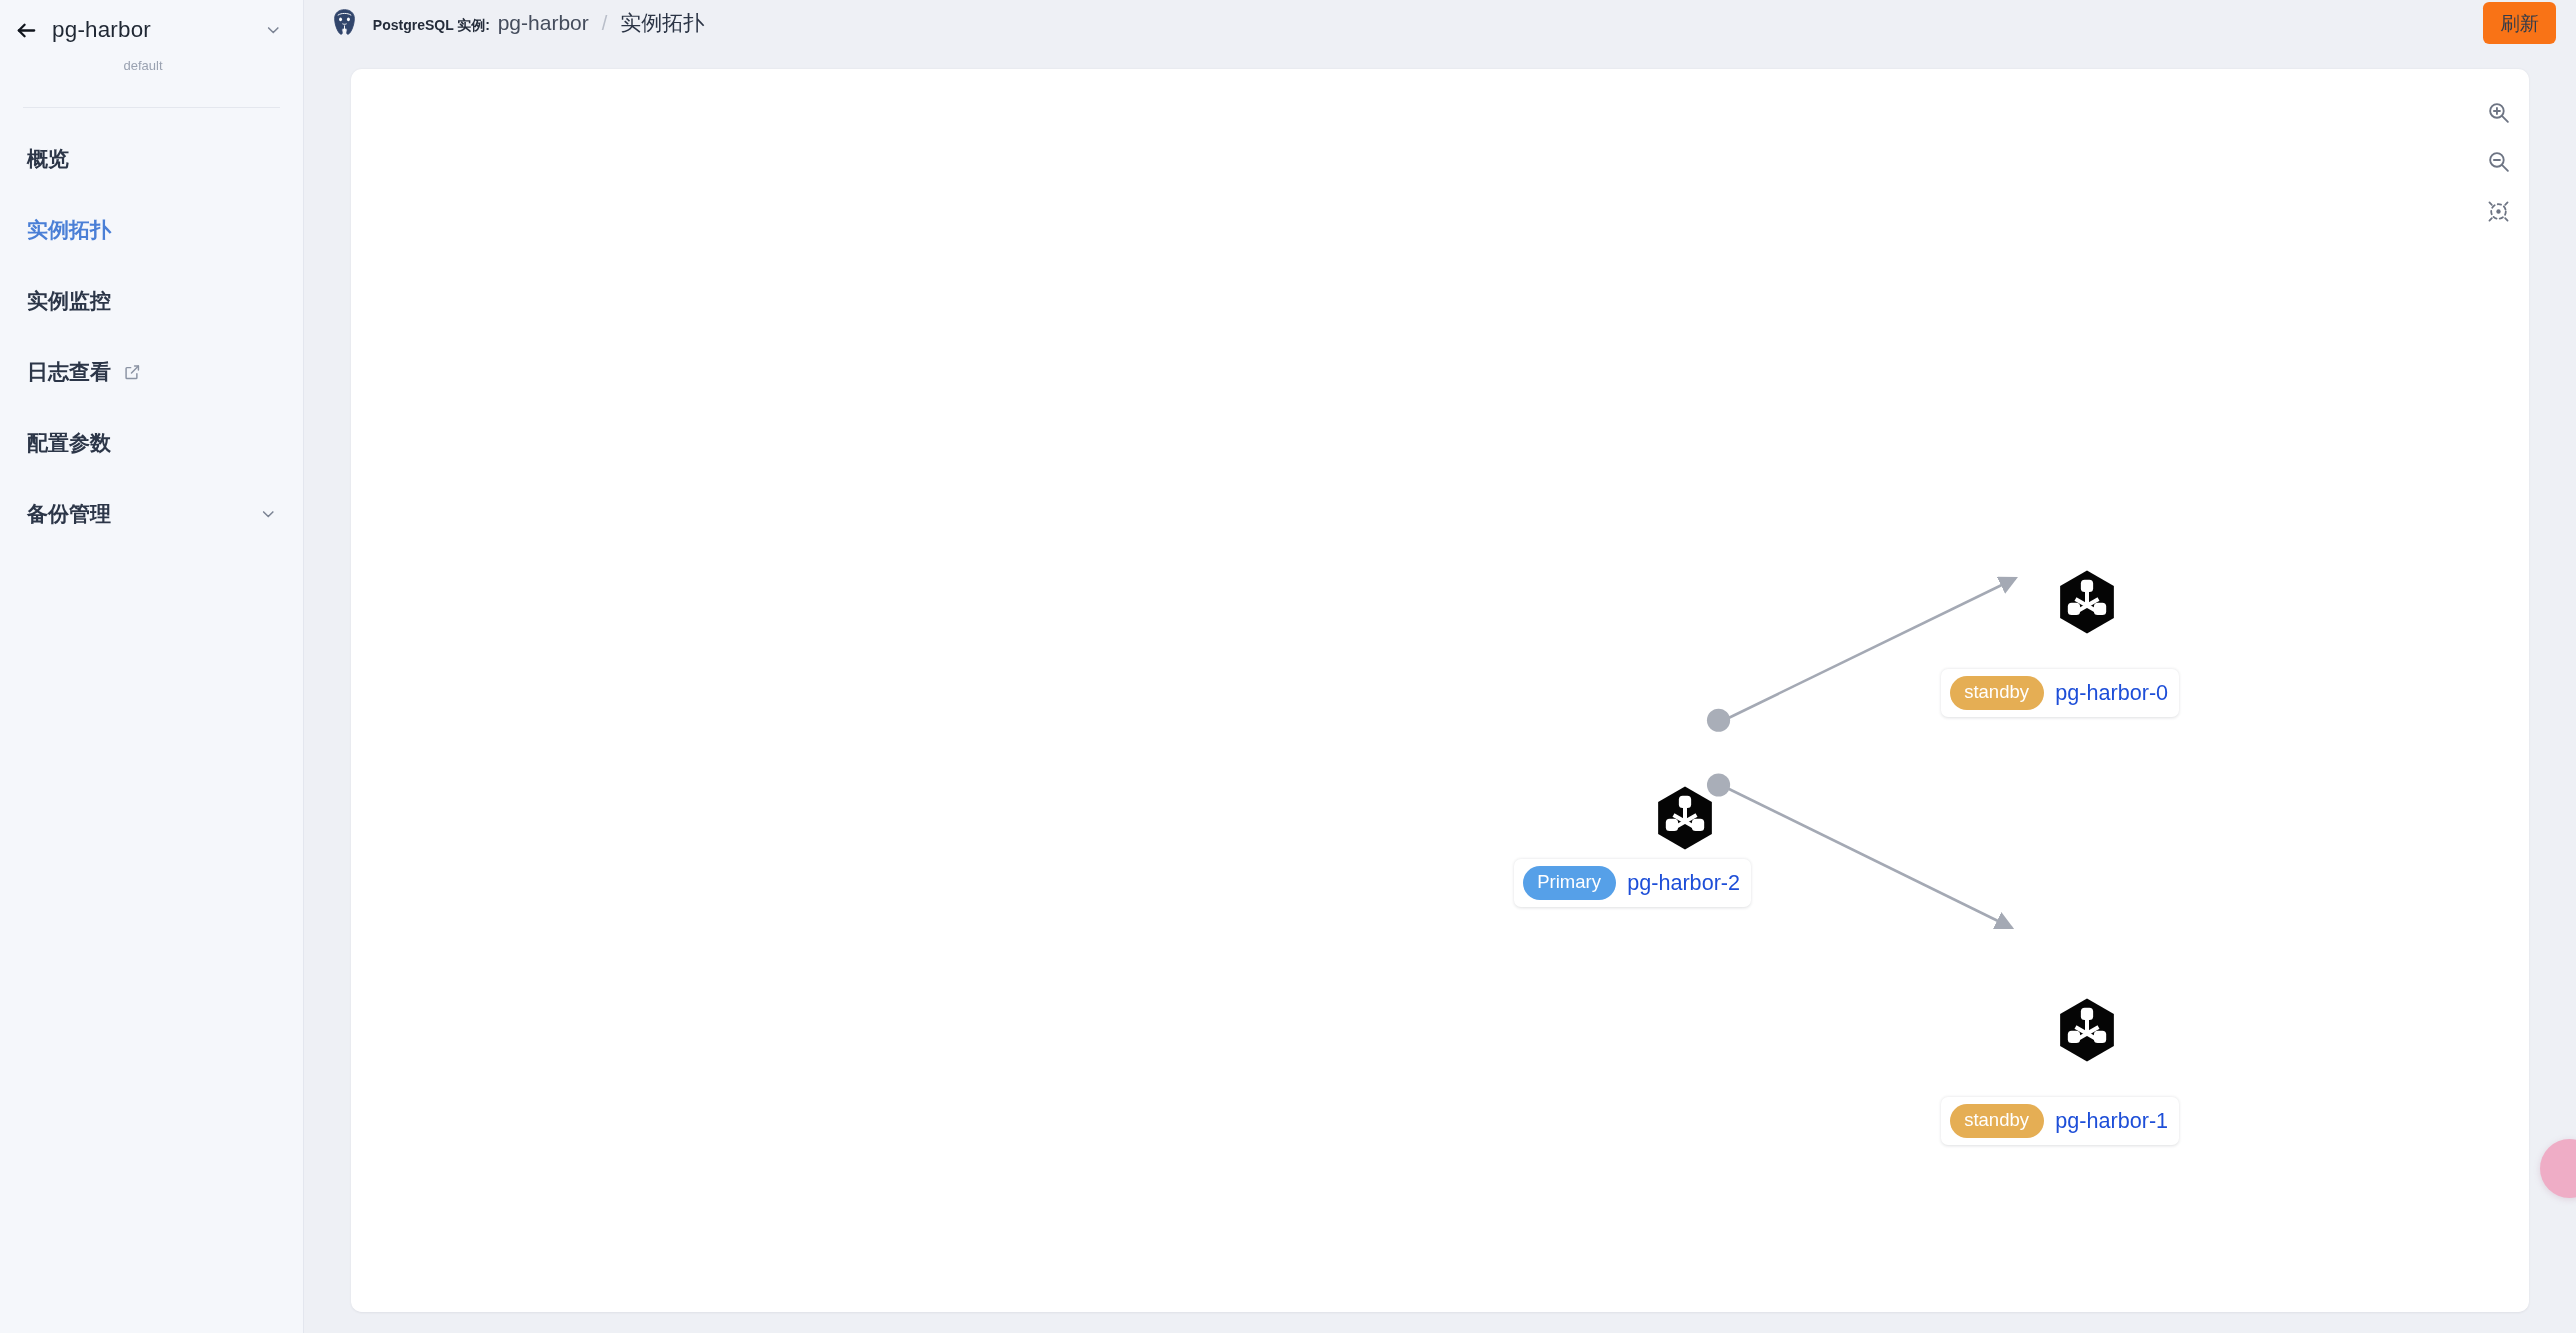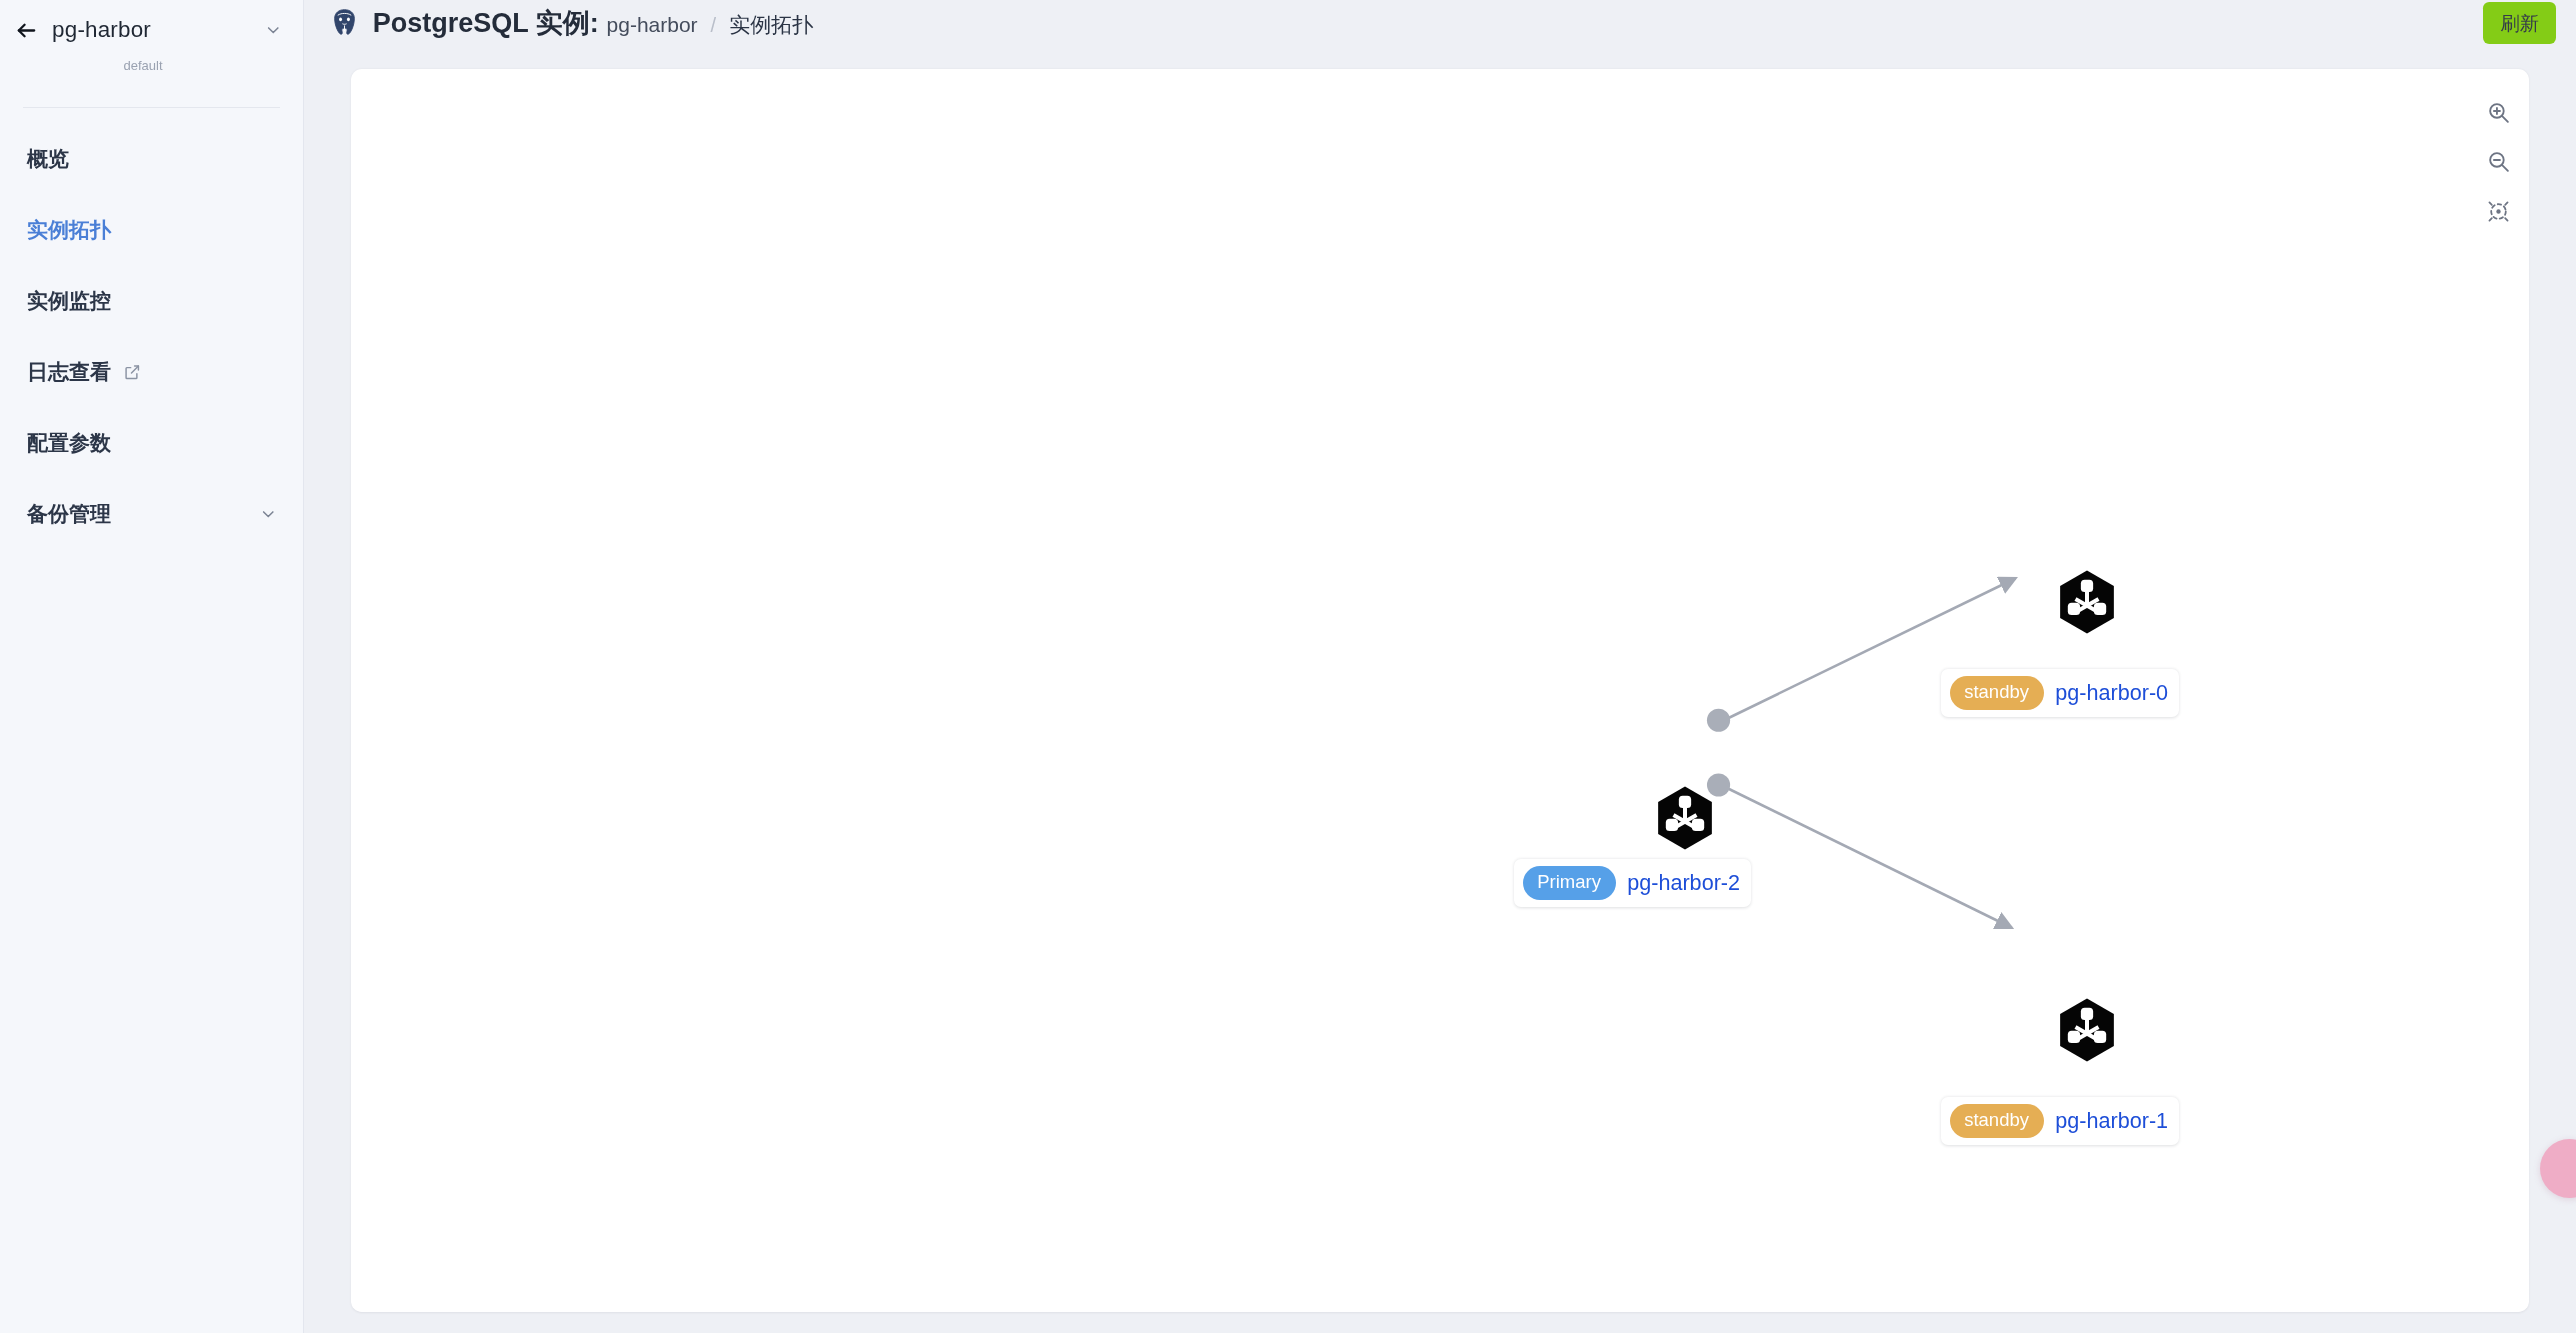--- a/index.html
+++ b/index.html
@@ -126,29 +126,29 @@
   }
 
   .pg-logo { width: 35px; height: 35px; flex: 0 0 35px; display: block; }
 
   .crumbs {
     display: flex;
     align-items: baseline;
     margin-left: 10.8px;
     white-space: nowrap;
   }
-  .crumb-lead { font-size: 27px; font-weight: 700; color: #242c3a; }
+  .crumb-lead { font-size: 14px; font-weight: 700; color: #242c3a; }
   .crumb-inst { font-size: 21px; color: #444c5c; margin-left: 7.7px; }
   .crumb-sep  { font-size: 20px; color: #b9bec9; margin: 0 13px; }
   .crumb-cur  { font-size: 21px; color: #2b3445; }
 
   .topbar-spacer { flex: 1 1 auto; }
 
   .refresh-btn {
-    background: #84cc16;
+    background: #f97316;
     border: none;
     border-radius: 6.2px;
     padding: 7.7px 17px;
     font-size: 19.3px;
     color: #353c49;
     font-family: inherit;
     cursor: pointer;
   }
 
   

